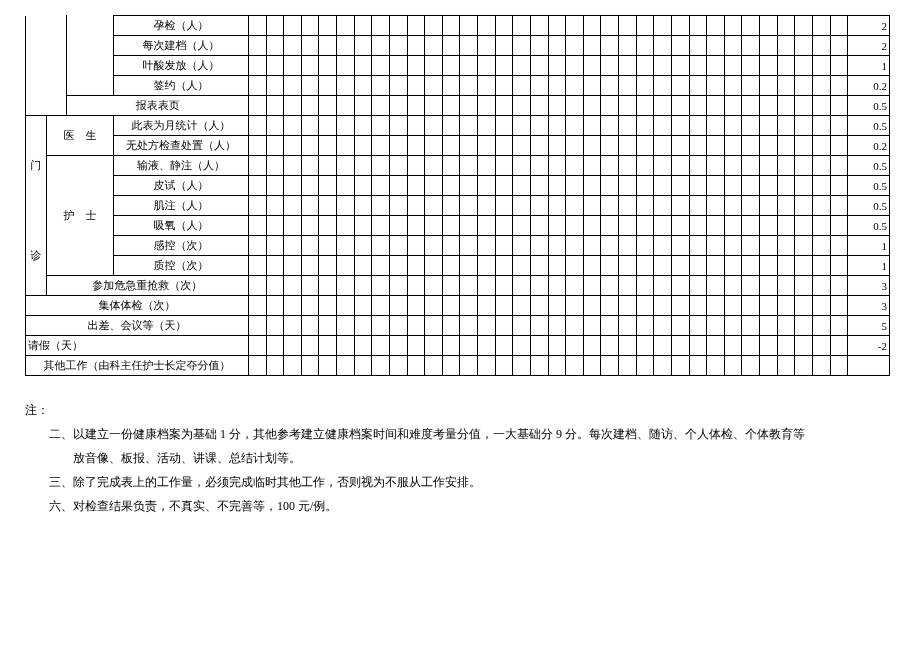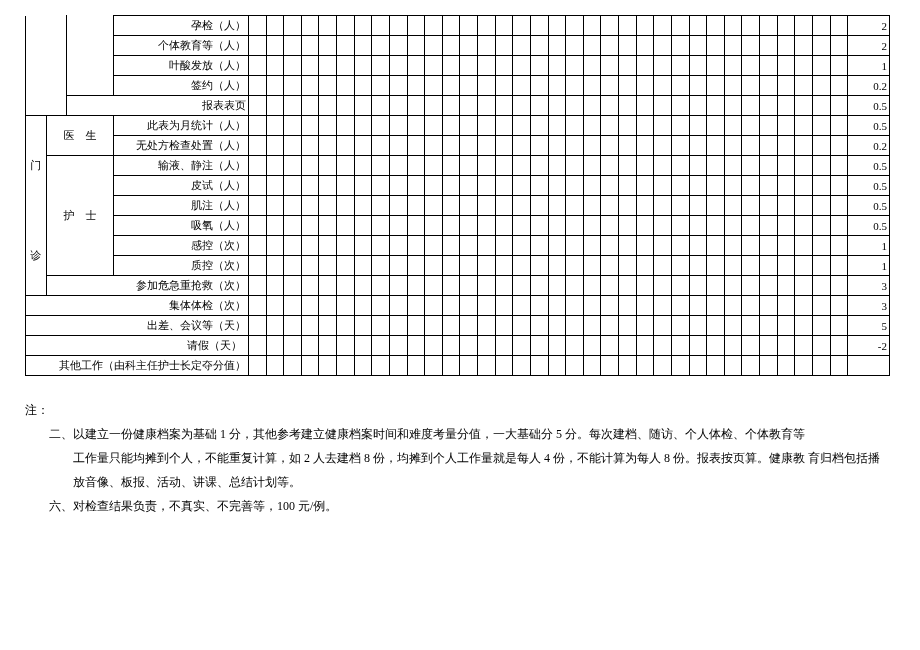--- a/index.html
+++ b/index.html
@@ -1,18 +1,18 @@
 <!DOCTYPE html>
 <html><head>
 <meta charset="utf-8">
 <style>
   body { font-family: "SimSun", "宋体", serif; font-size: 11px; margin: 0; padding: 15px 25px; color:#000; background:#fff; }
   table.main { border-collapse: collapse; width: 865px; table-layout: fixed; }
   table.main td { border: 1px solid #000; padding: 1px 2px; height: 17px; overflow:hidden; white-space:nowrap; }
-  .lbl { text-align:right; }
+  .lbl { text-align:center; }
   .val { text-align:right; padding-right:4px; }
   .side { text-align:center;margin-left:21px; }
   .notes { width:865px; margin-top:22px; font-size:12px; line-height:2.0; }
   .notes p { margin:0; }
   .ind1 { text-indent: 2em; }
   .ind2 { text-indent: 4em; }
 </style>
 </head>
 <body>
 
@@ -95,21 +95,21 @@
         <td></td>
         <td></td>
         <td></td>
         <td></td>
         <td></td>
         <td></td>
 <td class="val">2</td>
       </tr>
 
 <tr>
-        <td class="lbl">个体教育等（人）</td>
+        <td class="lbl">每次建档（人）</td>
 <td></td>
         <td></td>
         <td></td>
         <td></td>
         <td></td>
         <td></td>
         <td></td>
         <td></td>
         <td></td>
         <td></td>
@@ -684,21 +684,21 @@
         <td></td>
         <td></td>
         <td></td>
         <td></td>
         <td></td>
         <td></td>
 <td class="val">5</td>
       </tr>
 
 <tr>
-        <td colspan="4" class="lbl" style="text-align:right;padding-right:6px;">请假（天）</td>
+        <td colspan="4" class="lbl" style="text-align:left;padding-right:6px;">请假（天）</td>
 <td></td>
         <td></td>
         <td></td>
         <td></td>
         <td></td>
         <td></td>
         <td></td>
         <td></td>
         <td></td>
         <td></td>
@@ -723,21 +723,21 @@
         <td></td>
         <td></td>
         <td></td>
         <td></td>
         <td></td>
         <td></td>
 <td class="val">-2</td>
       </tr>
 
 <tr>
-        <td colspan="4" class="lbl" style="text-align:right;padding-left:2px;margin-left:12px;">其他工作（由科主任护士长定夺分值）</td>
+        <td colspan="4" class="lbl" style="text-align:center;padding-left:2px;margin-left:12px;">其他工作（由科主任护士长定夺分值）</td>
 <td></td>
         <td></td>
         <td></td>
         <td></td>
         <td></td>
         <td></td>
         <td></td>
         <td></td>
         <td></td>
         <td></td>
@@ -765,17 +765,17 @@
         <td></td>
         <td></td>
         <td></td>
 <td class="val"></td>
       </tr>
 </tbody>
   </table>
 
 <div class="notes">
   <p>注：</p>
-  <p class="ind1">二、以建立一份健康档案为基础 1 分，其他参考建立健康档案时间和难度考量分值，一大基础分 5 分。每次建档、随访、个人体检、个体教育等</p>
-  <p class="ind2">工作量只能均摊到个人，不能重复计算，如 2 人去建档 8 份，均摊到个人工作量就是每人 4 份，不能计算为每人 8 份。报表按页算。健康教 育归档包括播</p>
+  <p class="ind1">二、以建立一份健康档案为基础 1 分，其他参考建立健康档案时间和难度考量分值，一大基础分 9 分。每次建档、随访、个人体检、个体教育等</p>
   <p class="ind2">放音像、板报、活动、讲课、总结计划等。</p>
+  <p class="ind1">三、除了完成表上的工作量，必须完成临时其他工作，否则视为不服从工作安排。</p>
   <p class="ind1">六、对检查结果负责，不真实、不完善等，100 元/例。</p>
 </div>
 
 </body></html>

